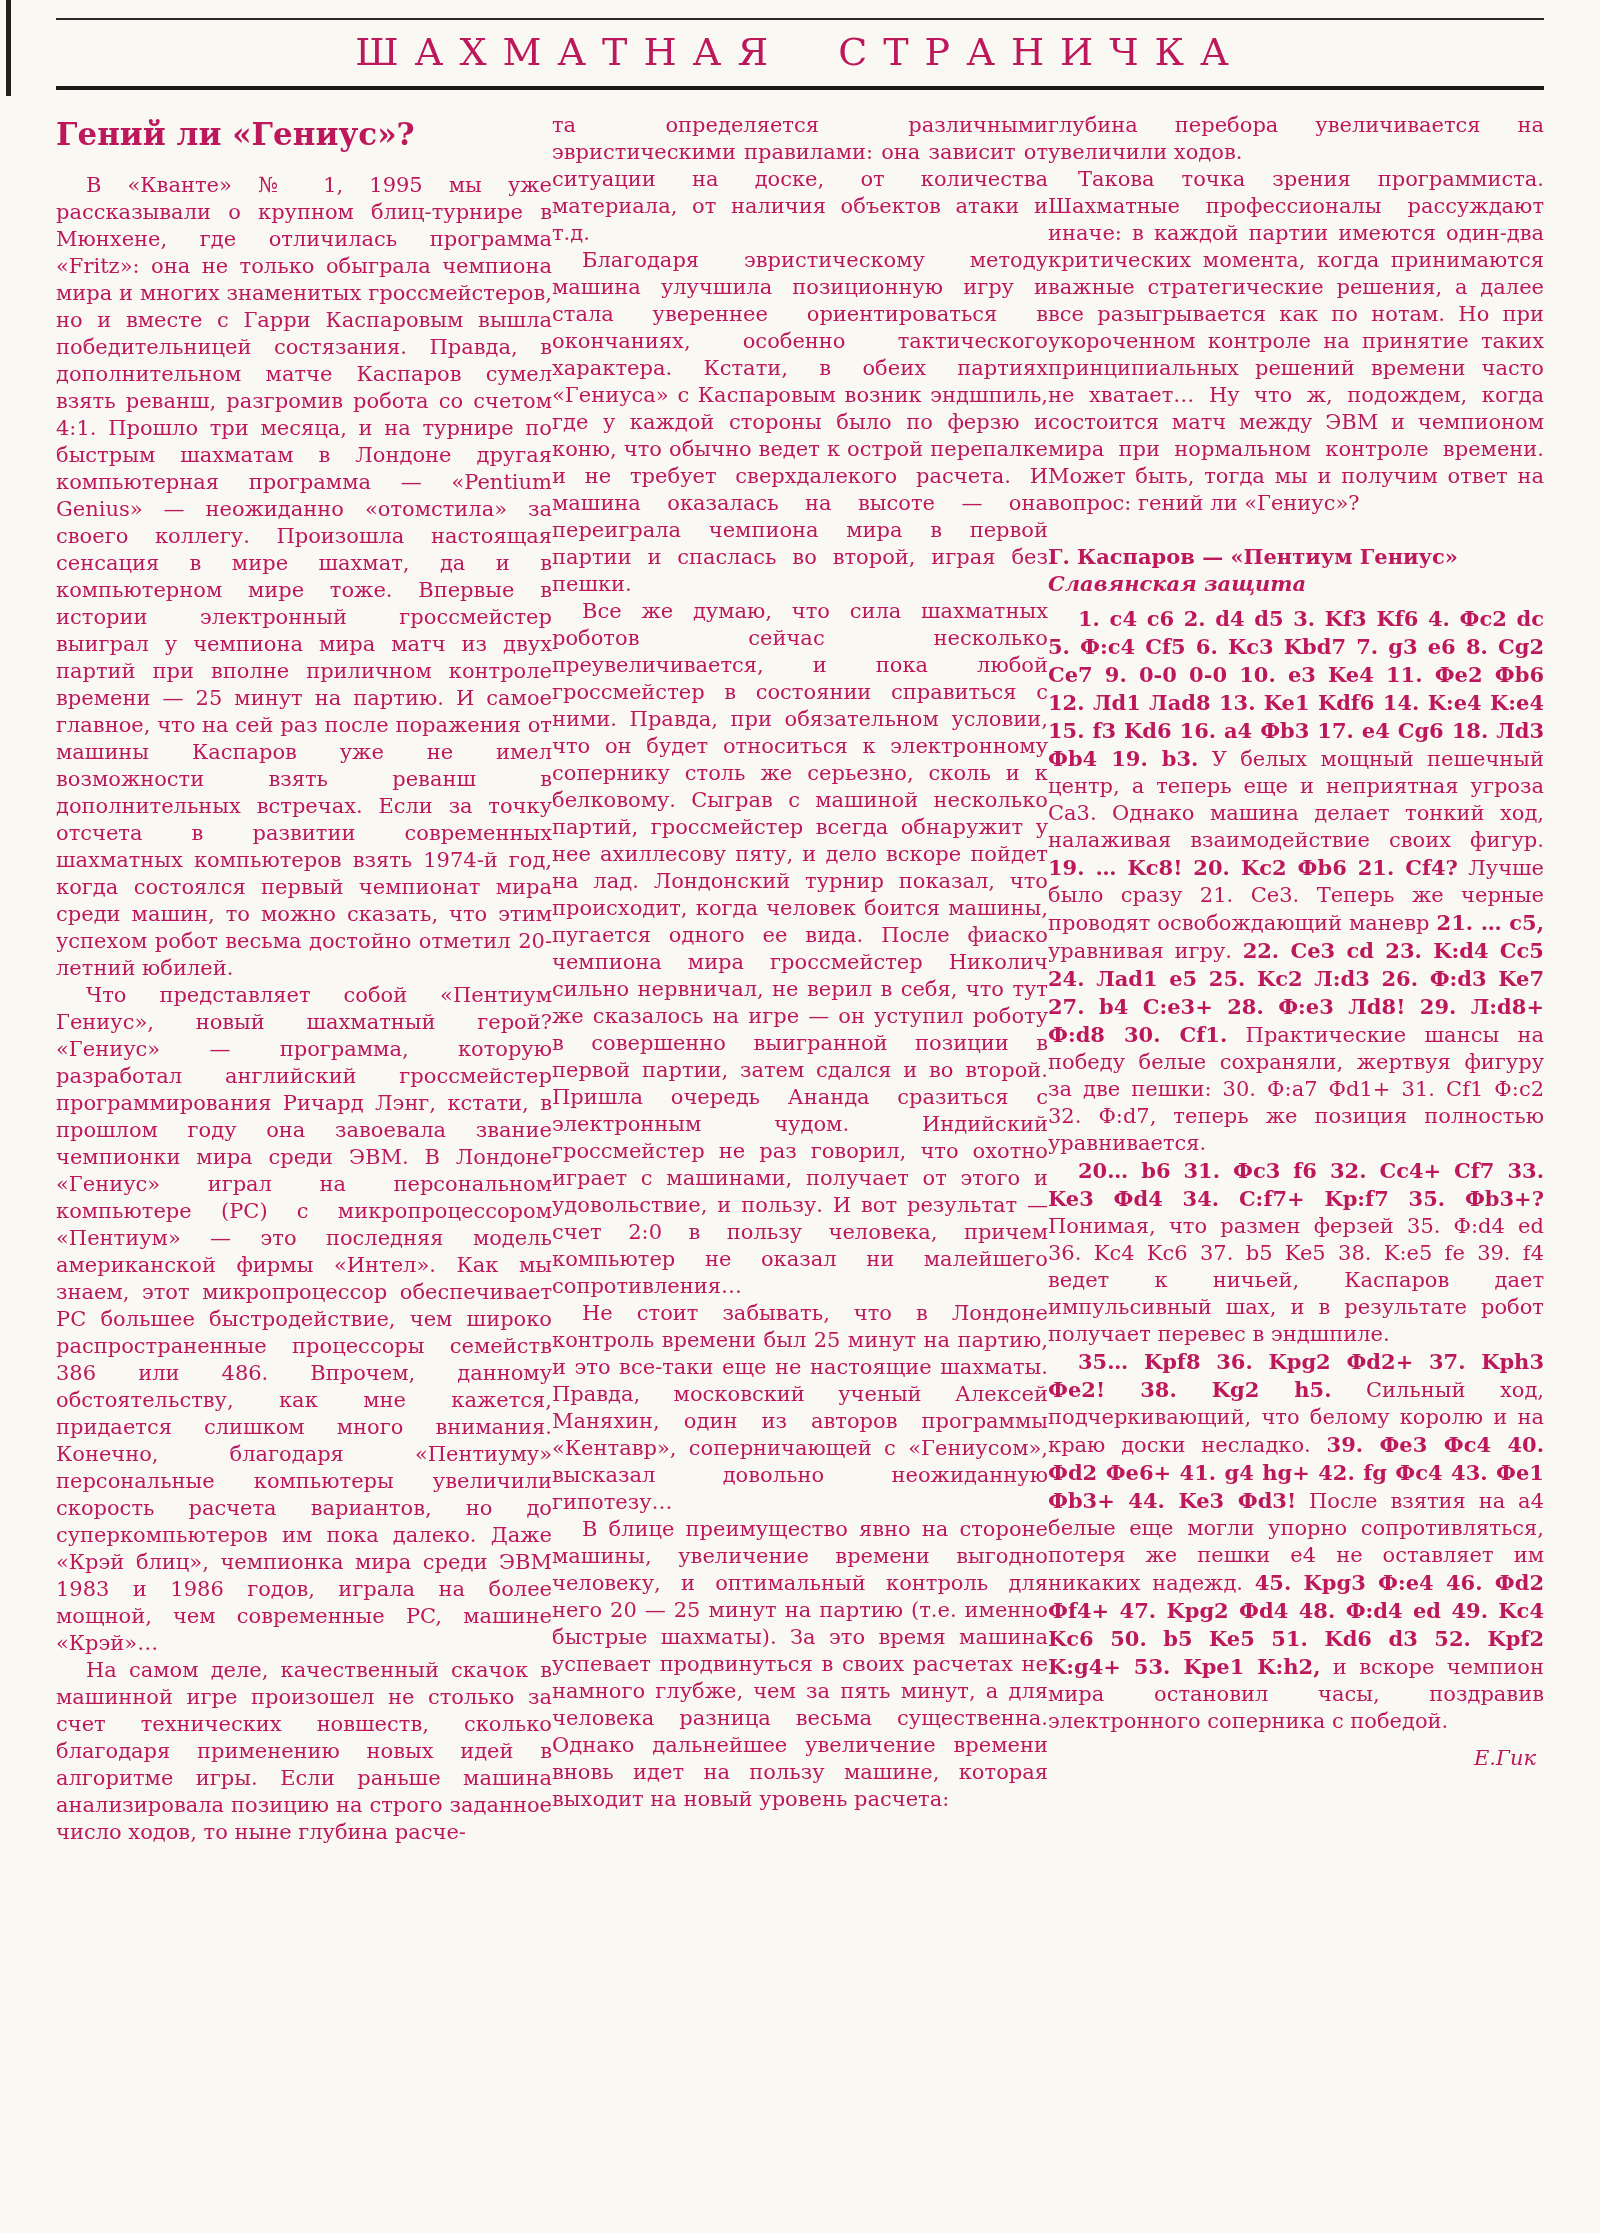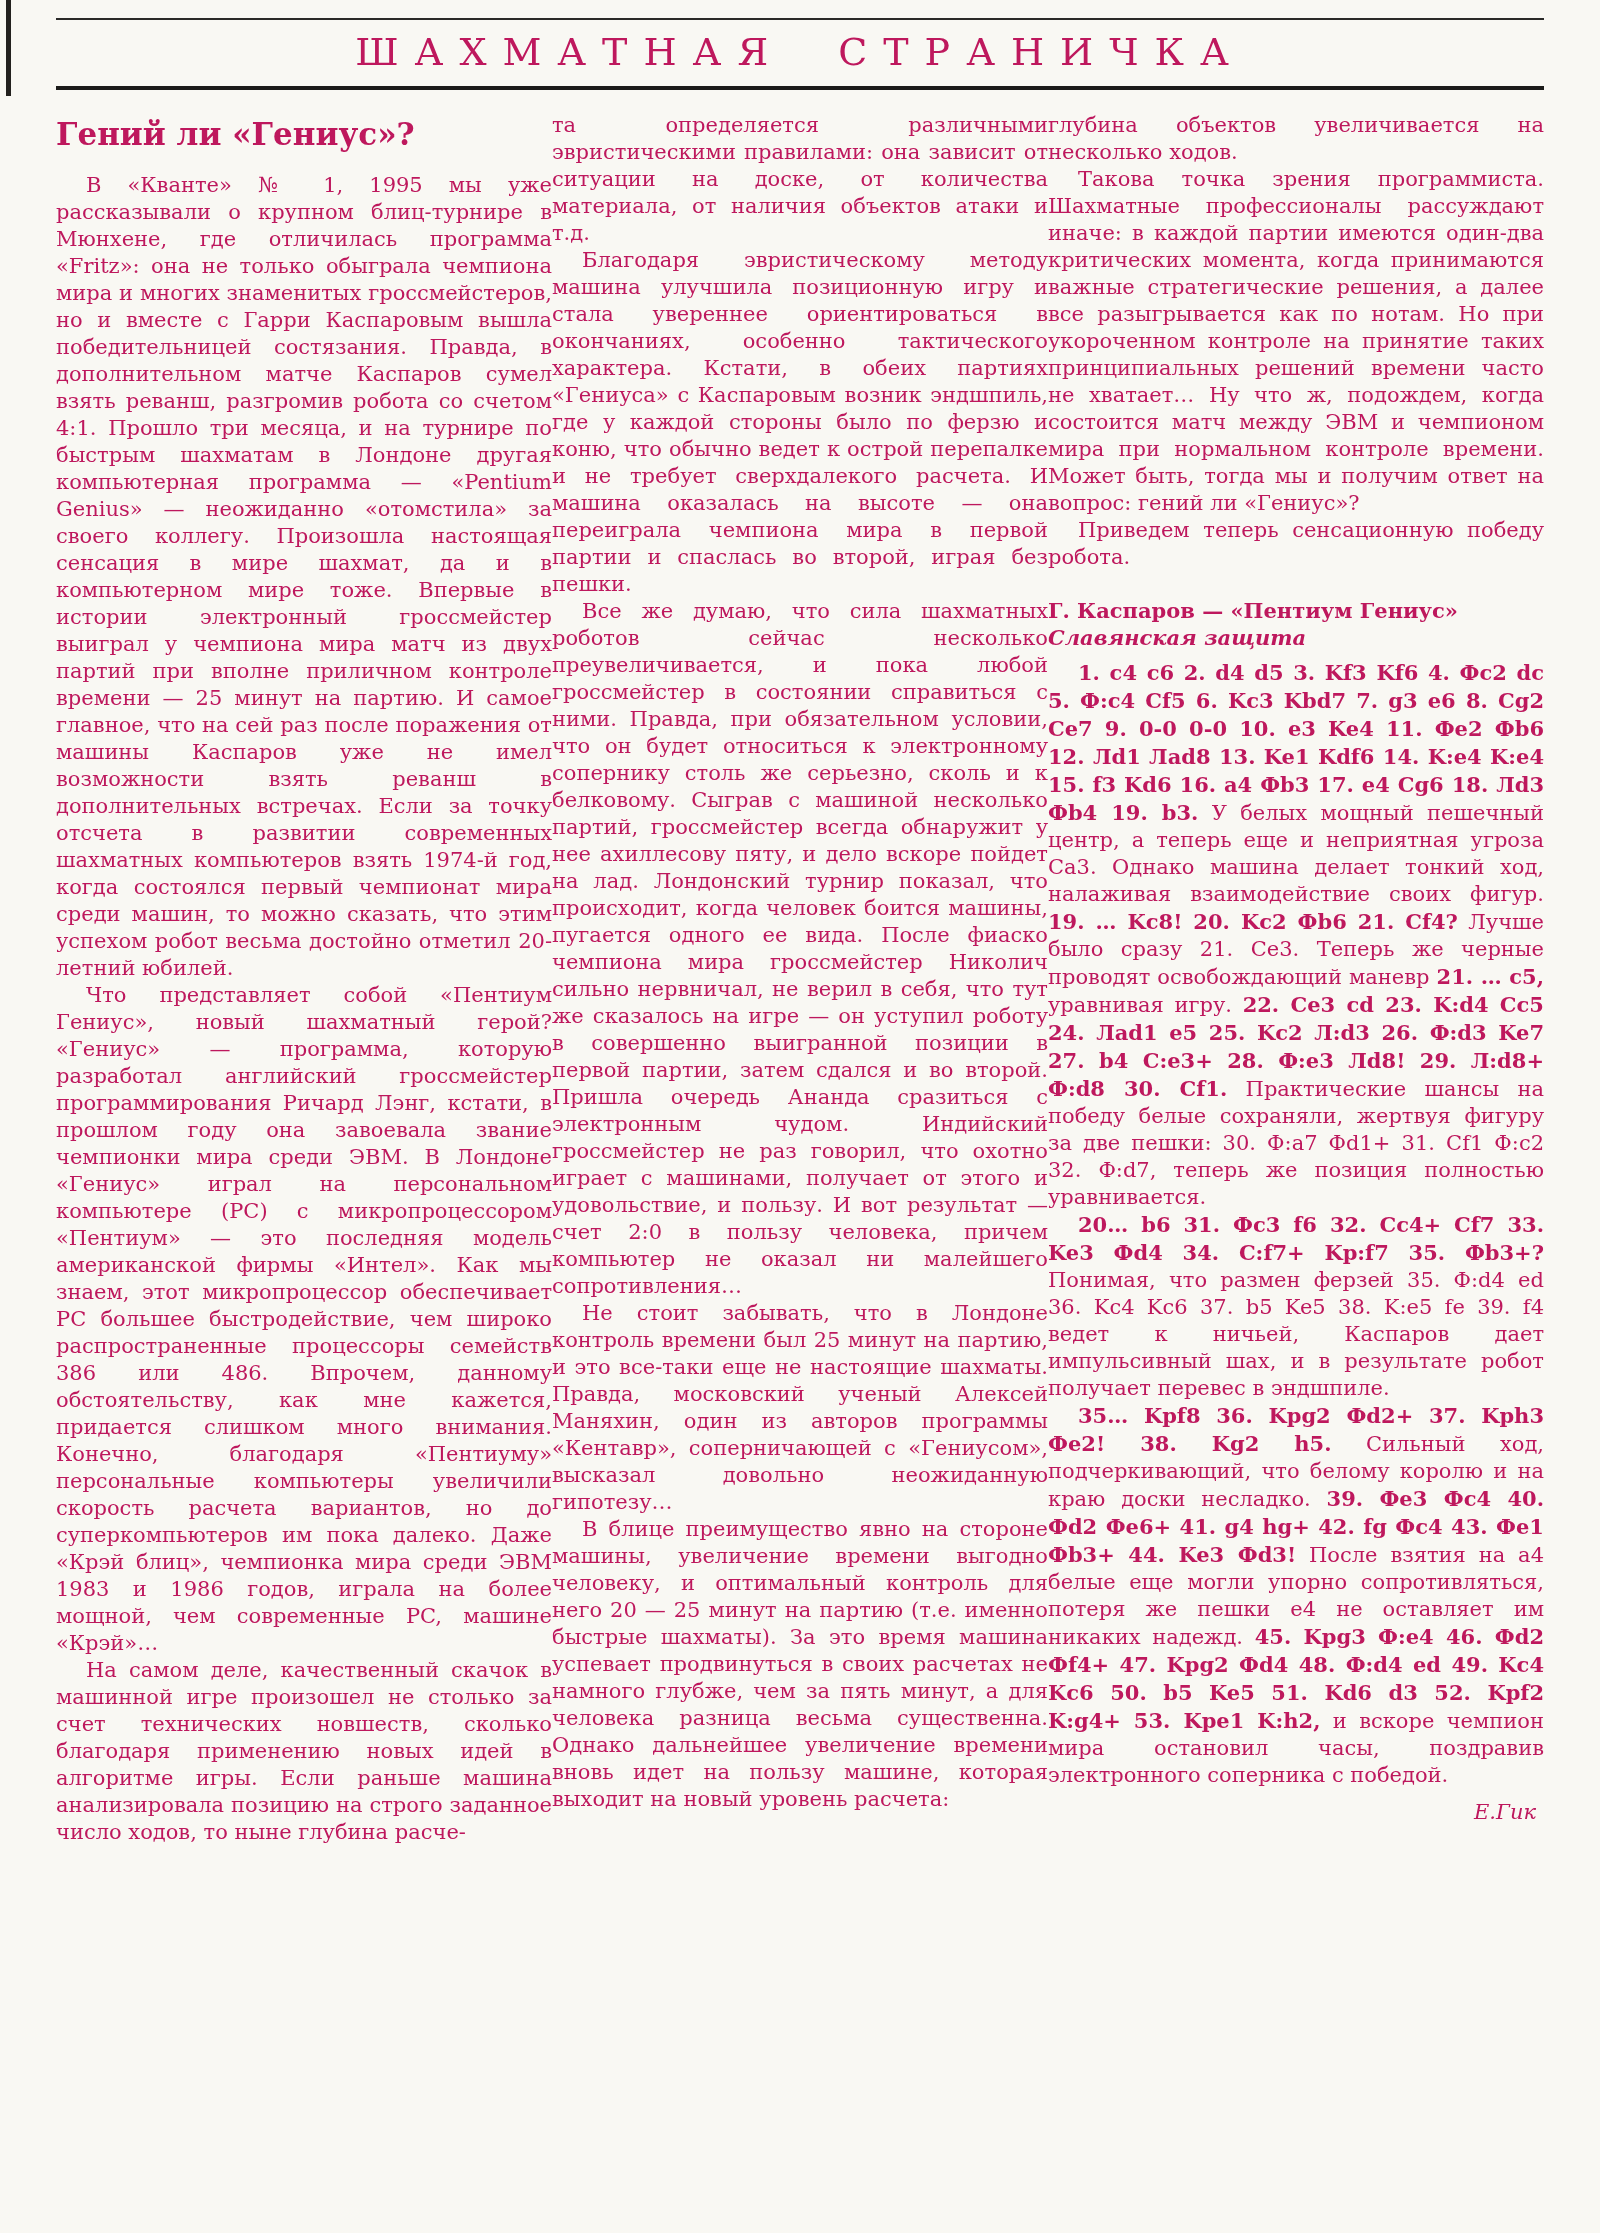--- a/index.html
+++ b/index.html
@@ -121,23 +121,22 @@
           <p class="para"><span class="seg">та определяется различными эвристическими правилами: она зависит от ситуации на доске, от количества материала, от наличия объектов атаки и т.д.</span></p>
           <p class="para indent"><span class="seg">Благодаря эвристическому методу машина улучшила позиционную игру и стала увереннее ориентироваться в окончаниях, особенно тактического характера. Кстати, в обеих партиях «Гениуса» с Каспаровым возник эндшпиль, где у каждой стороны было по ферзю и коню, что обычно ведет к острой перепалке и не требует сверхдалекого расчета. И машина оказалась на высоте — она переиграла чемпиона мира в первой партии и спаслась во второй, играя без пешки.</span></p>
           <p class="para indent"><span class="seg">Все же думаю, что сила шахматных роботов сейчас несколько преувеличивается, и пока любой гроссмейстер в состоянии справиться с ними. Правда, при обязательном условии, что он будет относиться к электронному сопернику столь же серьезно, сколь и к белковому. Сыграв с машиной несколько партий, гроссмейстер всегда обнаружит у нее ахиллесову пяту, и дело вскоре пойдет на лад. Лондонский турнир показал, что происходит, когда человек боится машины, пугается одного ее вида. После фиаско чемпиона мира гроссмейстер Николич сильно нервничал, не верил в себя, что тут же сказалось на игре — он уступил роботу в совершенно выигранной позиции в первой партии, затем сдался и во второй. Пришла очередь Ананда сразиться с электронным чудом. Индийский гроссмейстер не раз говорил, что охотно играет с машинами, получает от этого и удовольствие, и пользу. И вот результат — счет 2:0 в пользу человека, причем компьютер не оказал ни малейшего сопротивления…</span></p>
           <p class="para indent"><span class="seg">Не стоит забывать, что в Лондоне контроль времени был 25 минут на партию, и это все-таки еще не настоящие шахматы. Правда, московский ученый Алексей Маняхин, один из авторов программы «Кентавр», соперничающей с «Гениусом», высказал довольно неожиданную гипотезу…</span></p>
           <p class="para indent"><span class="seg">В блице преимущество явно на стороне машины, увеличение времени выгодно человеку, и оптимальный контроль для него 20 — 25 минут на партию (т.е. именно быстрые шахматы). За это время машина успевает продвинуться в своих расчетах не намного глубже, чем за пять минут, а для человека разница весьма существенна. Однако дальнейшее увеличение времени вновь идет на пользу машине, которая выходит на новый уровень расчета:</span></p>
         </div>
     </section>
 
     <section class="col">
       <div>
-          <p class="para"><span class="seg">глубина объектов увеличивается на несколько ходов.</span></p>
+          <p class="para"><span class="seg">глубина перебора увеличивается на увеличили ходов.</span></p>
           <p class="para indent"><span class="seg">Такова точка зрения программиста. Шахматные профессионалы рассуждают иначе: в каждой партии имеются один-два критических момента, когда принимаются важные стратегические решения, а далее все разыгрывается как по нотам. Но при укороченном контроле на принятие таких принципиальных решений времени часто не хватает… Ну что ж, подождем, когда состоится матч между ЭВМ и чемпионом мира при нормальном контроле времени. Может быть, тогда мы и получим ответ на вопрос: гений ли «Гениус»?</span></p>
-          <p class="para indent"><span class="seg">Приведем теперь сенсационную победу робота.</span></p>
         </div>
       <div class="game-head">
         <p class="game-players">Г. Каспаров — «Пентиум Гениус»</p>
         <p class="game-opening">Славянская защита</p>
       </div>
       <div>
           <p class="para indent"><span class="seg bold">1. c4 c6 2. d4 d5 3. Kf3 Kf6 4. Фc2 dc 5. Ф:c4 Cf5 6. Kc3 Kbd7 7. g3 e6 8. Cg2 Ce7 9. 0-0 0-0 10. e3 Ke4 11. Фe2 Фb6 12. Лd1 Лad8 13. Ke1 Kdf6 14. K:e4 K:e4 15. f3 Kd6 16. a4 Фb3 17. e4 Cg6 18. Лd3 Фb4 19. b3.</span><span class="seg"> У белых мощный пешечный центр, а теперь еще и неприятная угроза Ca3. Однако машина делает тонкий ход, налаживая взаимодействие своих фигур. </span><span class="seg bold">19. … Kc8! 20. Kc2 Фb6 21. Cf4?</span><span class="seg"> Лучше было сразу 21. Ce3. Теперь же черные проводят освобождающий маневр </span><span class="seg bold">21. … c5,</span><span class="seg"> уравнивая игру. </span><span class="seg bold">22. Ce3 cd 23. K:d4 Cc5 24. Лad1 e5 25. Kc2 Л:d3 26. Ф:d3 Ke7 27. b4 C:e3+ 28. Ф:e3 Лd8! 29. Л:d8+ Ф:d8 30. Cf1.</span><span class="seg"> Практические шансы на победу белые сохраняли, жертвуя фигуру за две пешки: 30. Ф:a7 Фd1+ 31. Cf1 Ф:c2 32. Ф:d7, теперь же позиция полностью уравнивается.</span></p>
           <p class="para indent"><span class="seg bold">20… b6 31. Фc3 f6 32. Cc4+ Cf7 33. Ke3 Фd4 34. C:f7+ Kp:f7 35. Фb3+?</span><span class="seg"> Понимая, что размен ферзей 35. Ф:d4 ed 36. Kc4 Kc6 37. b5 Ke5 38. K:e5 fe 39. f4 ведет к ничьей, Каспаров дает импульсивный шах, и в результате робот получает перевес в эндшпиле.</span></p>
           <p class="para indent"><span class="seg bold">35… Kpf8 36. Kpg2 Фd2+ 37. Kph3 Фe2! 38. Kg2 h5.</span><span class="seg"> Сильный ход, подчеркивающий, что белому королю и на краю доски несладко. </span><span class="seg bold">39. Фe3 Фc4 40. Фd2 Фe6+ 41. g4 hg+ 42. fg Фc4 43. Фe1 Фb3+ 44. Ke3 Фd3!</span><span class="seg"> После взятия на a4 белые еще могли упорно сопротивляться, потеря же пешки e4 не оставляет им никаких надежд. </span><span class="seg bold">45. Kpg3 Ф:e4 46. Фd2 Фf4+ 47. Kpg2 Фd4 48. Ф:d4 ed 49. Kc4 Kc6 50. b5 Ke5 51. Kd6 d3 52. Kpf2 K:g4+ 53. Kpe1 K:h2,</span><span class="seg"> и вскоре чемпион мира остановил часы, поздравив электронного соперника с победой.</span></p>
         </div>

